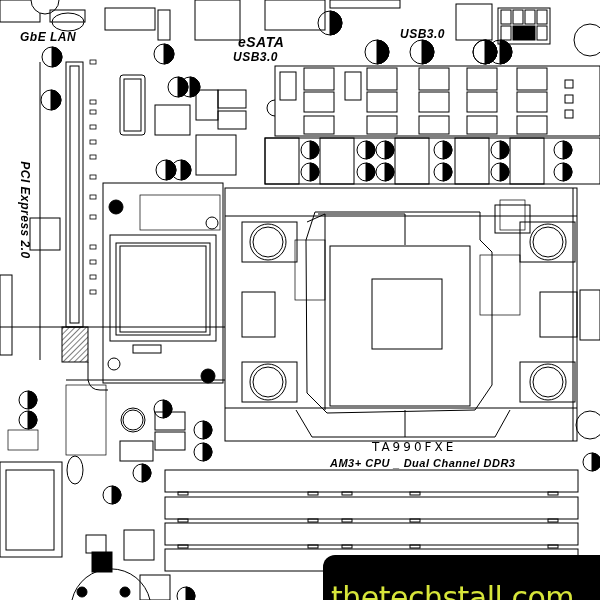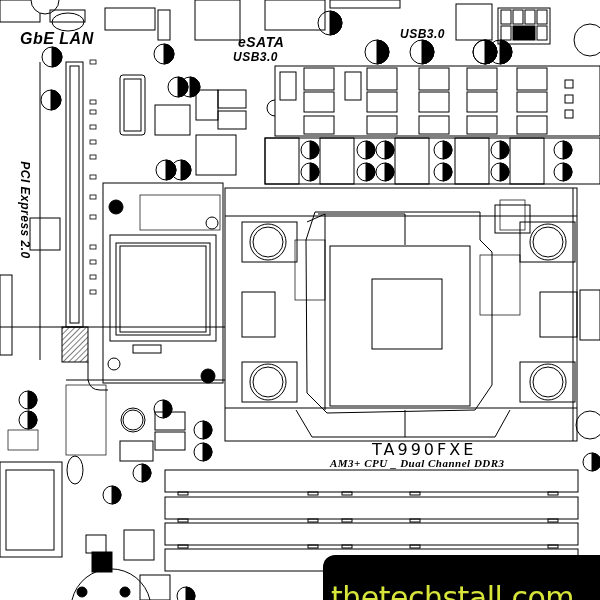--- a/index.html
+++ b/index.html
@@ -1,25 +1,25 @@
 <!DOCTYPE html>
 <html><head>
 <meta charset="utf-8">
 <style>
   html, body { margin: 0; padding: 0; background: #ffffff; }
   body { width: 600px; height: 600px; overflow: hidden; position: relative; font-family: "Liberation Sans", sans-serif; }
   #board { position: absolute; left: 0; top: 0; width: 600px; height: 600px; }
   .silk { position: absolute; font-family: "Liberation Sans", sans-serif; font-weight: bold; font-style: italic; color: #000; white-space: nowrap; letter-spacing: 0.5px; }
-  .lbl-gbe { left: 20px; top: 30px; font-size: 16px; }
+  .lbl-gbe { left: 20px; top: 30px; font-size: 12px; }
   .lbl-esata { left: 238px; top: 34px; font-size: 14px; }
   .lbl-usb3a { left: 233px; top: 50px; font-size: 12px; }
   .lbl-usb3b { left: 400px; top: 27px; font-size: 12px; }
   .lbl-pcie { left: -30px; top: 203px; font-size: 12px; transform: rotate(90deg); transform-origin: center; width: 110px; text-align: center; }
-  .lbl-model { left: 372px; top: 440px; font-size: 16px; font-style: normal; font-weight: normal; letter-spacing: 3px; font-family: "DejaVu Sans", sans-serif; }
-  .lbl-cpu { left: 330px; top: 457px; font-size: 11px; font-family: Liberation Serif, serif; }
+  .lbl-model { left: 372px; top: 440px; font-size: 12px; font-style: normal; font-weight: normal; letter-spacing: 3px; font-family: "DejaVu Sans", sans-serif; }
+  .lbl-cpu { left: 330px; top: 457px; font-size: 11px; }
   .watermark { position: absolute; left: 323px; top: 555px; width: 277px; height: 45px; background: #000; border-top-left-radius: 12px; }
   .watermark span { position: absolute; left: 8px; top: 2px; font-family: "DejaVu Sans", sans-serif; font-size: 30px; color: #d7e53a; letter-spacing: -0.5px; margin-top: 23px; }
 </style>
 </head>
 <body>
 
 <svg id="board" viewBox="0 0 600 600" xmlns="http://www.w3.org/2000/svg" fill="none" stroke="#000" stroke-width="1">
 
   <g>
     <rect x="0" y="0" width="40" height="22"></rect>

